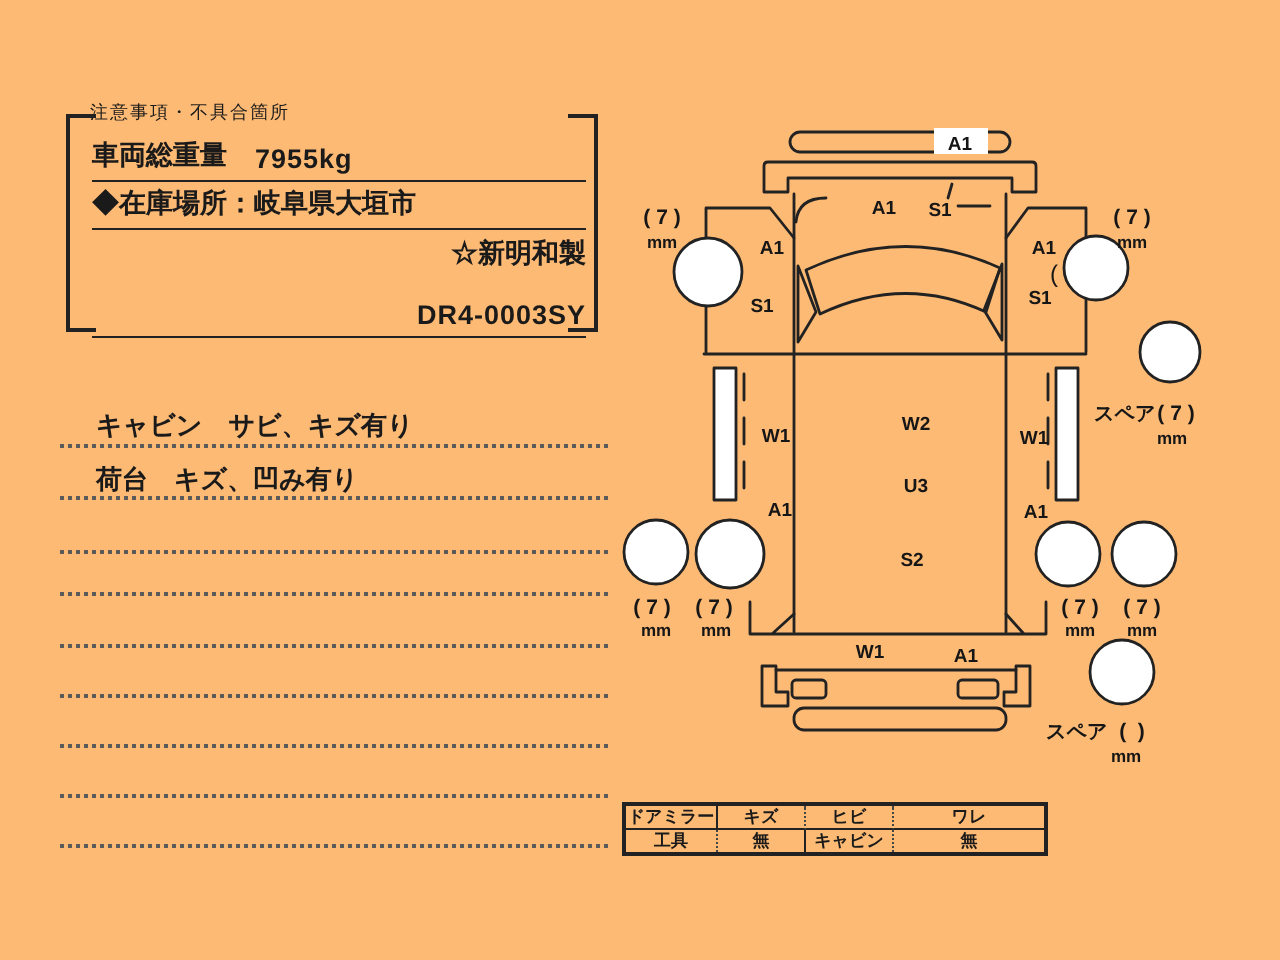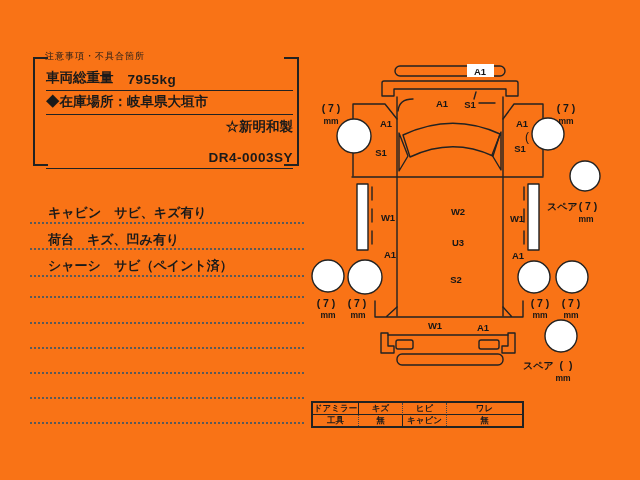--- a/index.html
+++ b/index.html
@@ -1,16 +1,16 @@
 <!DOCTYPE html>
 <html><head>
 <meta charset="utf-8">
 <style>
   html,body{margin:0;padding:0;background:#ffffff;}
-  .sheet{position:relative;width:640px;height:480px;background:#f97316;
+  .sheet{position:relative;width:640px;height:480px;background:#fdba74;
          font-family:"Liberation Sans",sans-serif;color:#1a1a1a;overflow:hidden;}
   .abs{position:absolute;}
   .hdr-title{left:45px;top:50px;font-size:9px;letter-spacing:1px;white-space:nowrap;}
   .bracket-l{left:33px;top:57px;width:13px;height:105px;
              border-left:2px solid #222;border-top:2px solid #222;border-bottom:2px solid #222;}
   .bracket-r{left:284px;top:57px;width:13px;height:105px;
              border-right:2px solid #222;border-top:2px solid #222;border-bottom:2px solid #222;}
   .hrow{left:46px;width:247px;border-bottom:1.5px solid #222;font-weight:bold;
         font-size:13.5px;display:flex;gap:14px;align-items:flex-end;padding-bottom:3px;white-space:nowrap;}
   .hrow .val{letter-spacing:.5px;}
@@ -47,21 +47,20 @@
   <div class="abs hrow" style="top:93px;">
     <span>◆在庫場所：岐阜県大垣市</span>
   </div>
   <div class="abs hrow" style="top:118px;flex-direction:column;">
     <span>☆新明和製</span>
     <span class="val">DR4-0003SY</span>
   </div>
 
   <div class="abs entry" style="top:204px;">キャビン　サビ、キズ有り</div>
   <div class="abs entry" style="top:231px;">荷台　キズ、凹み有り</div>
-  <div class="abs entry" style="top:257px;">シャーシ　サビ（ペイント済）</div>
 
   <div class="abs dotline" style="top:222px;"></div>
   <div class="abs dotline" style="top:248px;"></div>
   <div class="abs dotline" style="top:275px;"></div>
   <div class="abs dotline" style="top:296px;"></div>
   <div class="abs dotline" style="top:322px;"></div>
   <div class="abs dotline" style="top:347px;"></div>
   <div class="abs dotline" style="top:372px;"></div>
   <div class="abs dotline" style="top:397px;"></div>
   <div class="abs dotline" style="top:422px;"></div>

